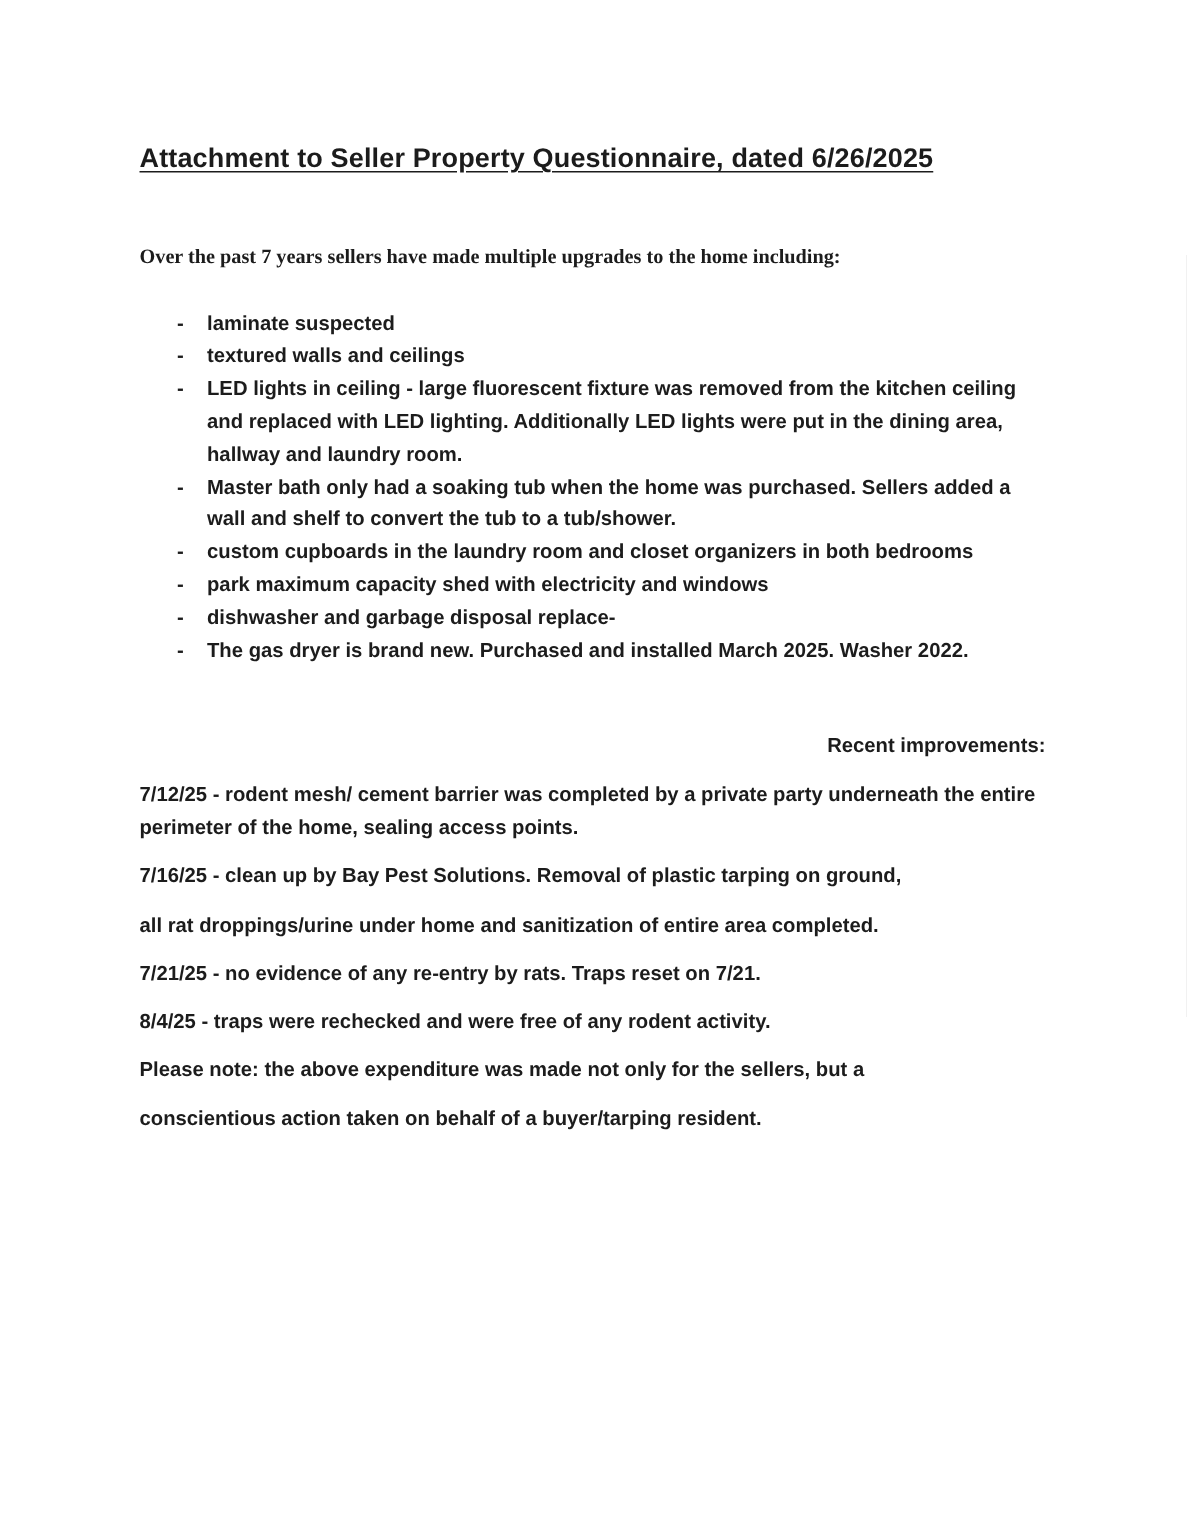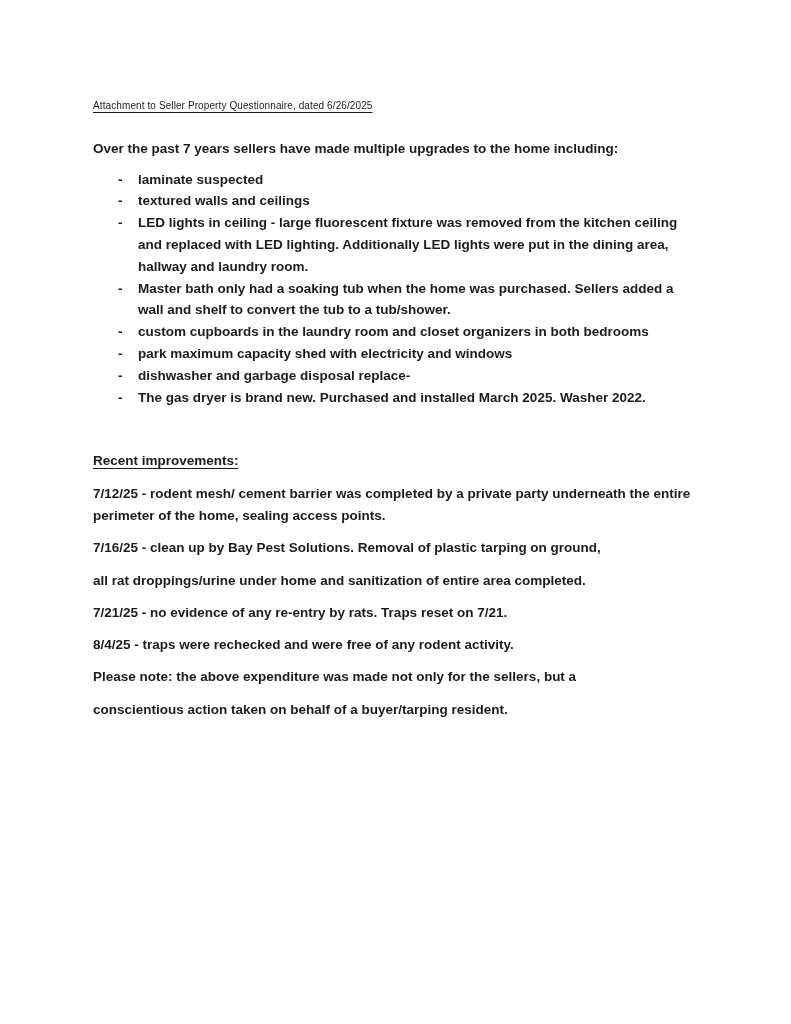--- a/index.html
+++ b/index.html
@@ -18,29 +18,30 @@
     font-weight: 700;
     color: #1c1c1c;
     font-size: 13.5px;
     line-height: 21.8px;
     box-sizing: border-box;
   }
   .content {
     padding: 95px 94px 0 93px;
   }
   .doc-title {
-    font-size: 10px;
-    font-weight: 400;
+    font-size: 18px;
+    font-weight: 700;
     text-decoration: underline;
     text-underline-offset: 3px;
-    margin: 0 0 21px 0;
+    margin: 0 0 43px 0;
     letter-spacing: 0.1px;
   }
   .intro {
-    margin: 0 0 9px 0;
+    margin: 0 0 23px 0;
+    font-family: Liberation Serif, serif;
   }
   ul.upgrade-list {
     list-style: none;
     margin: 0 0 42px 0;
     padding: 0;
   }
   ul.upgrade-list li {
     display: flex;
     align-items: flex-start;
   }
@@ -49,23 +50,23 @@
     width: 20px;
     margin-left: 25px;
     text-align: left;
   }
   ul.upgrade-list .item-text {
     flex: 1 1 auto;
   }
   .section-heading {
     font-size: 13.5px;
     font-weight: 700;
-    text-decoration: underline;
     text-underline-offset: 3px;
     margin: 0 0 11px 0;
+    text-align: right;
   }
   .para {
     margin: 0 0 10.5px 0;
   }
 </style>
 </head>
 <body>
 
 <div class="page">
   <div class="content">

